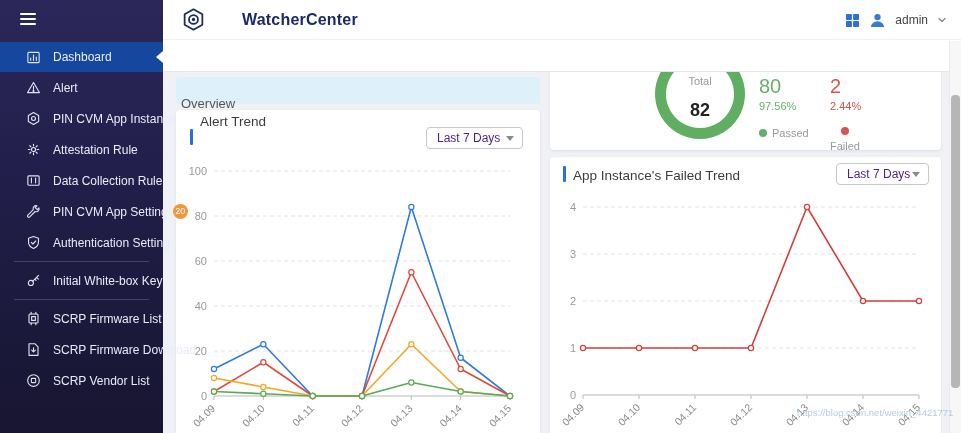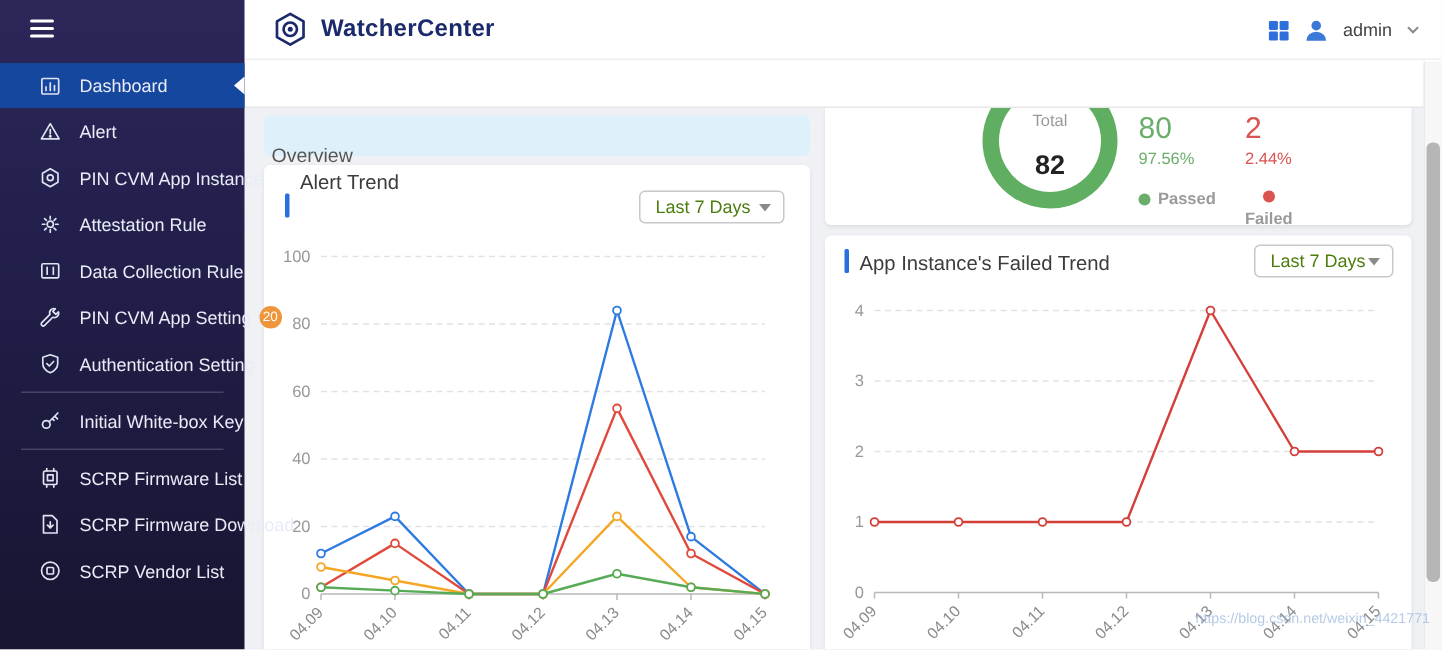--- a/index.html
+++ b/index.html
@@ -20,60 +20,60 @@
   .side-item.active::after { content:''; position:absolute; right:0; top:50%; margin-top:-6px;
                width:0; height:0; border:6px solid transparent; border-right:7px solid #fff; border-left:0; }
   .menu-divider { height:1px; background:rgba(255,255,255,.18); margin:3px 14px; }
   .badge { min-width:15px; height:15px; padding:0 2px; border-radius:8px; background:#f0953a;
            color:#fff; font-size:9px; line-height:15px; text-align:center; margin-left:5px; }
 
   
   .header { position:absolute; left:163px; top:0; width:798px; height:40px; background:#fff;
             border-bottom:1px solid #efefef; z-index:4; }
   .logo { position:absolute; left:18px; top:7px; display:flex; align-items:center; gap:8px; }
-  .logo-text { font-size:16px; font-weight:bold; color:#1b2a6b; letter-spacing:.2px; }
+  .logo-text { font-size:16px; font-weight:bold; color:#1b2a6b; letter-spacing:.2px;margin-left:28px; }
   .header-right { position:absolute; right:14px; top:0; height:40px; display:flex; align-items:center; gap:9px; }
   .admin-name { font-size:12px; color:#444; }
 
   
   .tabbar { position:absolute; left:163px; top:40px; width:798px; height:32px; background:#fff;
             border-bottom:1px solid #e6e6e6; z-index:3; }
   .tab { margin-left:18px; line-height:31px; font-size:13px; color:#555; display:inline-block;margin-top:48px; }
 
   
   .content { position:absolute; left:163px; top:72px; width:798px; height:361px; background:#eff1f4; }
   .card { position:absolute; background:#fff; border-radius:4px; box-shadow:0 1px 3px rgba(0,0,0,.08); }
   .banner { position:absolute; left:13px; top:5px; width:364px; height:27px;
             background:#def1fa; border-radius:4px; }
   .card-alert  { left:13px;  top:38px; width:364px; height:323px; border-radius:4px 4px 0 0; }
   .card-donut  { left:387px; top:0;    width:391px; height:78px;  border-radius:0 0 4px 4px; overflow:hidden; }
   .card-failed { left:387px; top:85px; width:391px; height:276px; border-radius:4px 4px 0 0; }
 
   .accent-bar { position:absolute; width:3px; height:16px; background:#2a6fe0; border-radius:1px; }
   .card-title { position:absolute; font-size:13.5px; color:#3c3c3c; }
   .range-select { position:absolute; width:97px; height:22px; border:1px solid #c8c8c8; border-radius:4px;
-            background:#fff; font-size:12px; color:#4d7c0f; display:flex; align-items:center;
+            background:#fff; font-size:12px; color:#4c1d95; display:flex; align-items:center;
             justify-content:space-between; padding:0 8px 0 10px; cursor:pointer;
             font-family:"Liberation Sans",sans-serif; }
   .caret-down { width:0; height:0; border-left:4px solid transparent; border-right:4px solid transparent;
             border-top:5px solid #8a8a8a; }
 
   .chart-svg { position:absolute; left:0; top:0; }
   svg text { font-family:"Liberation Sans",sans-serif; }
 
   
   .donut-wrap { position:absolute; left:95px; top:-33px; width:110px; height:110px; }
   .donut-center { position:absolute; left:95px; top:3px; width:110px; text-align:center; }
   .donut-total-label { font-size:11px; color:#9a9a9a; }
   .donut-total-value { font-size:18px; font-weight:bold; color:#222; margin-top:13px; }
   .stat { position:absolute; top:3px; }
   .stat-passed { left:209px; } .stat-failed { left:280px; }
   .stat-value { font-size:20px; line-height:22px; }
   .stat-pct { font-size:11px; margin-top:3px; }
-  .legend { position:absolute; top:55px; display:flex; align-items:center; gap:5px;font-weight:bold; }
+  .legend { position:absolute; top:55px; display:flex; align-items:center; gap:5px; }
   .legend-passed { left:209px; } .legend-failed { left:280px;flex-direction:column; }
   .legend-dot { width:8px; height:8px; border-radius:50%; }
   .legend-label { font-size:11px; color:#9a9a9a; }
 
   
   .scroll-track { position:absolute; left:949px; top:41px; width:12px; height:392px;
                   background:#f7f7f8; border-left:1px solid #eaeaea; z-index:6; }
   .scroll-thumb { position:absolute; left:1px; top:54px; width:9px; height:293px;
                   background:#b6b6b6; border-radius:4px; }
 

